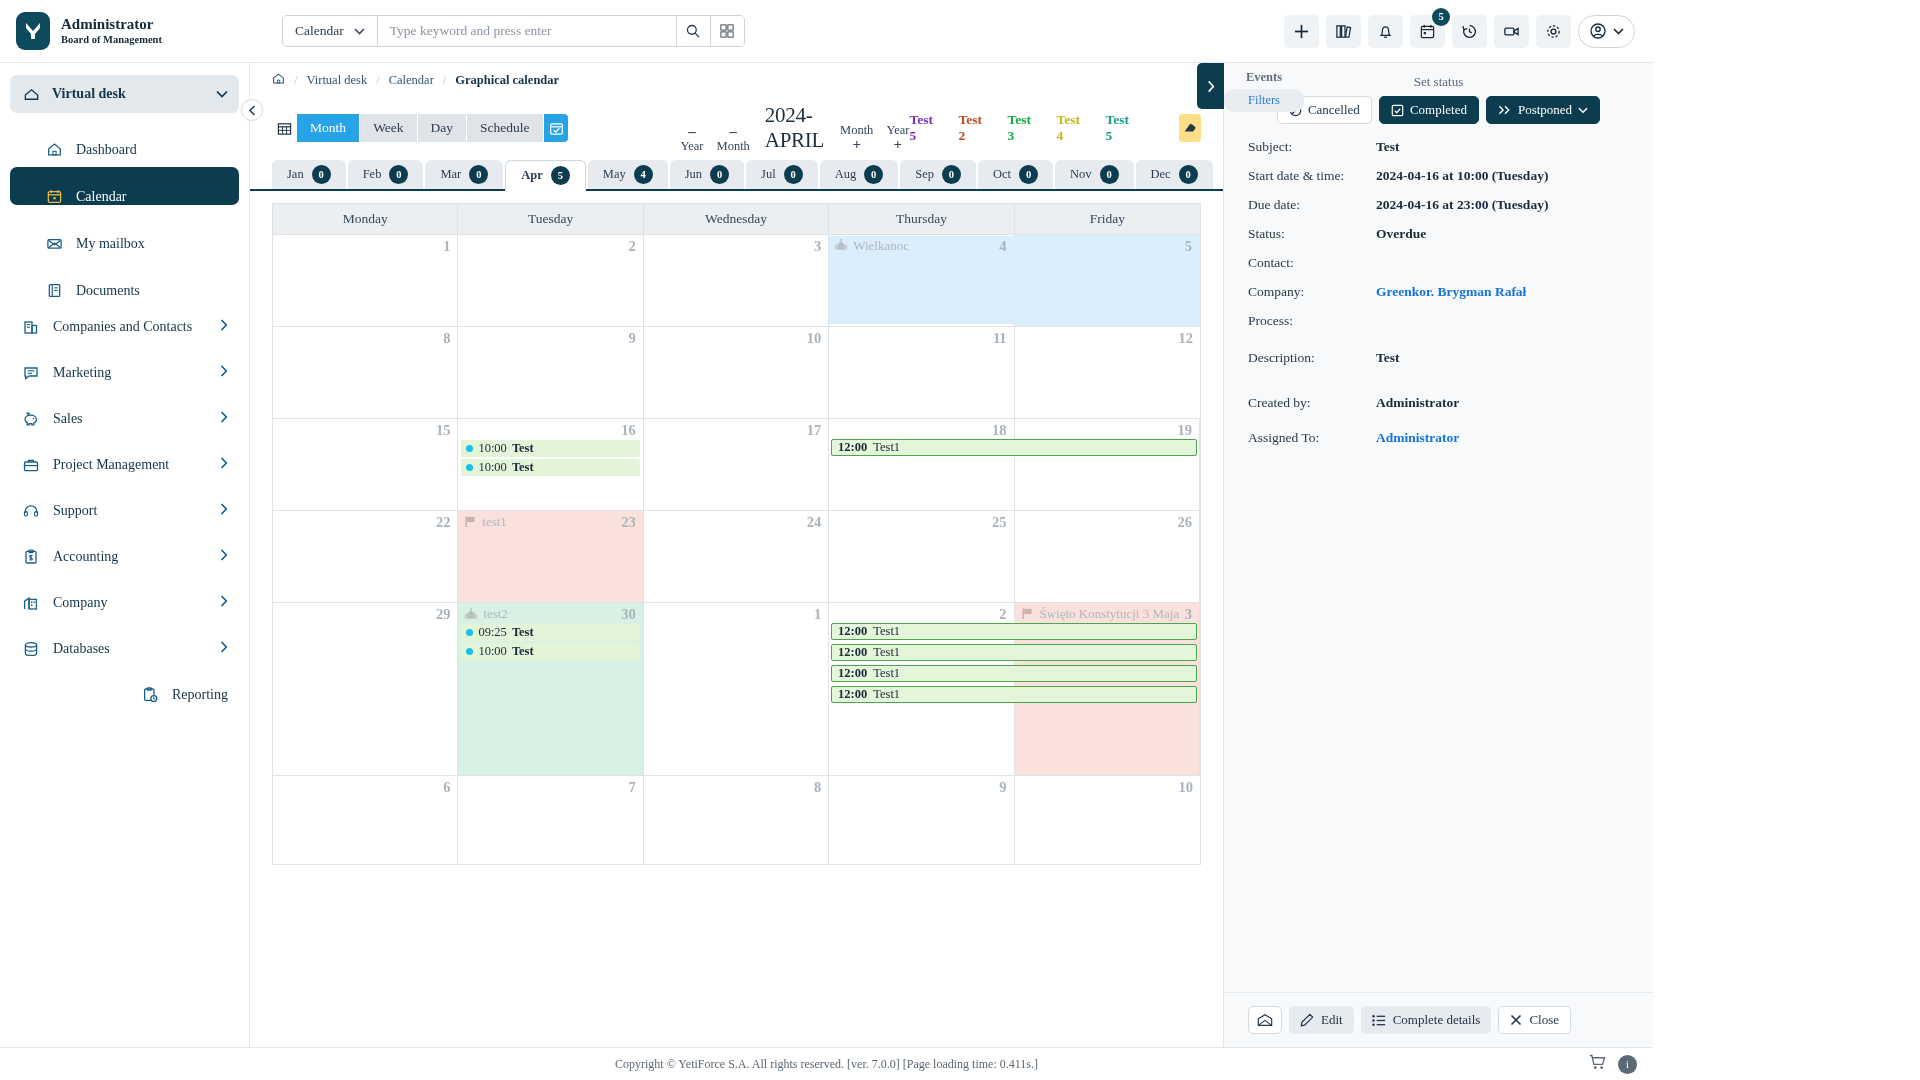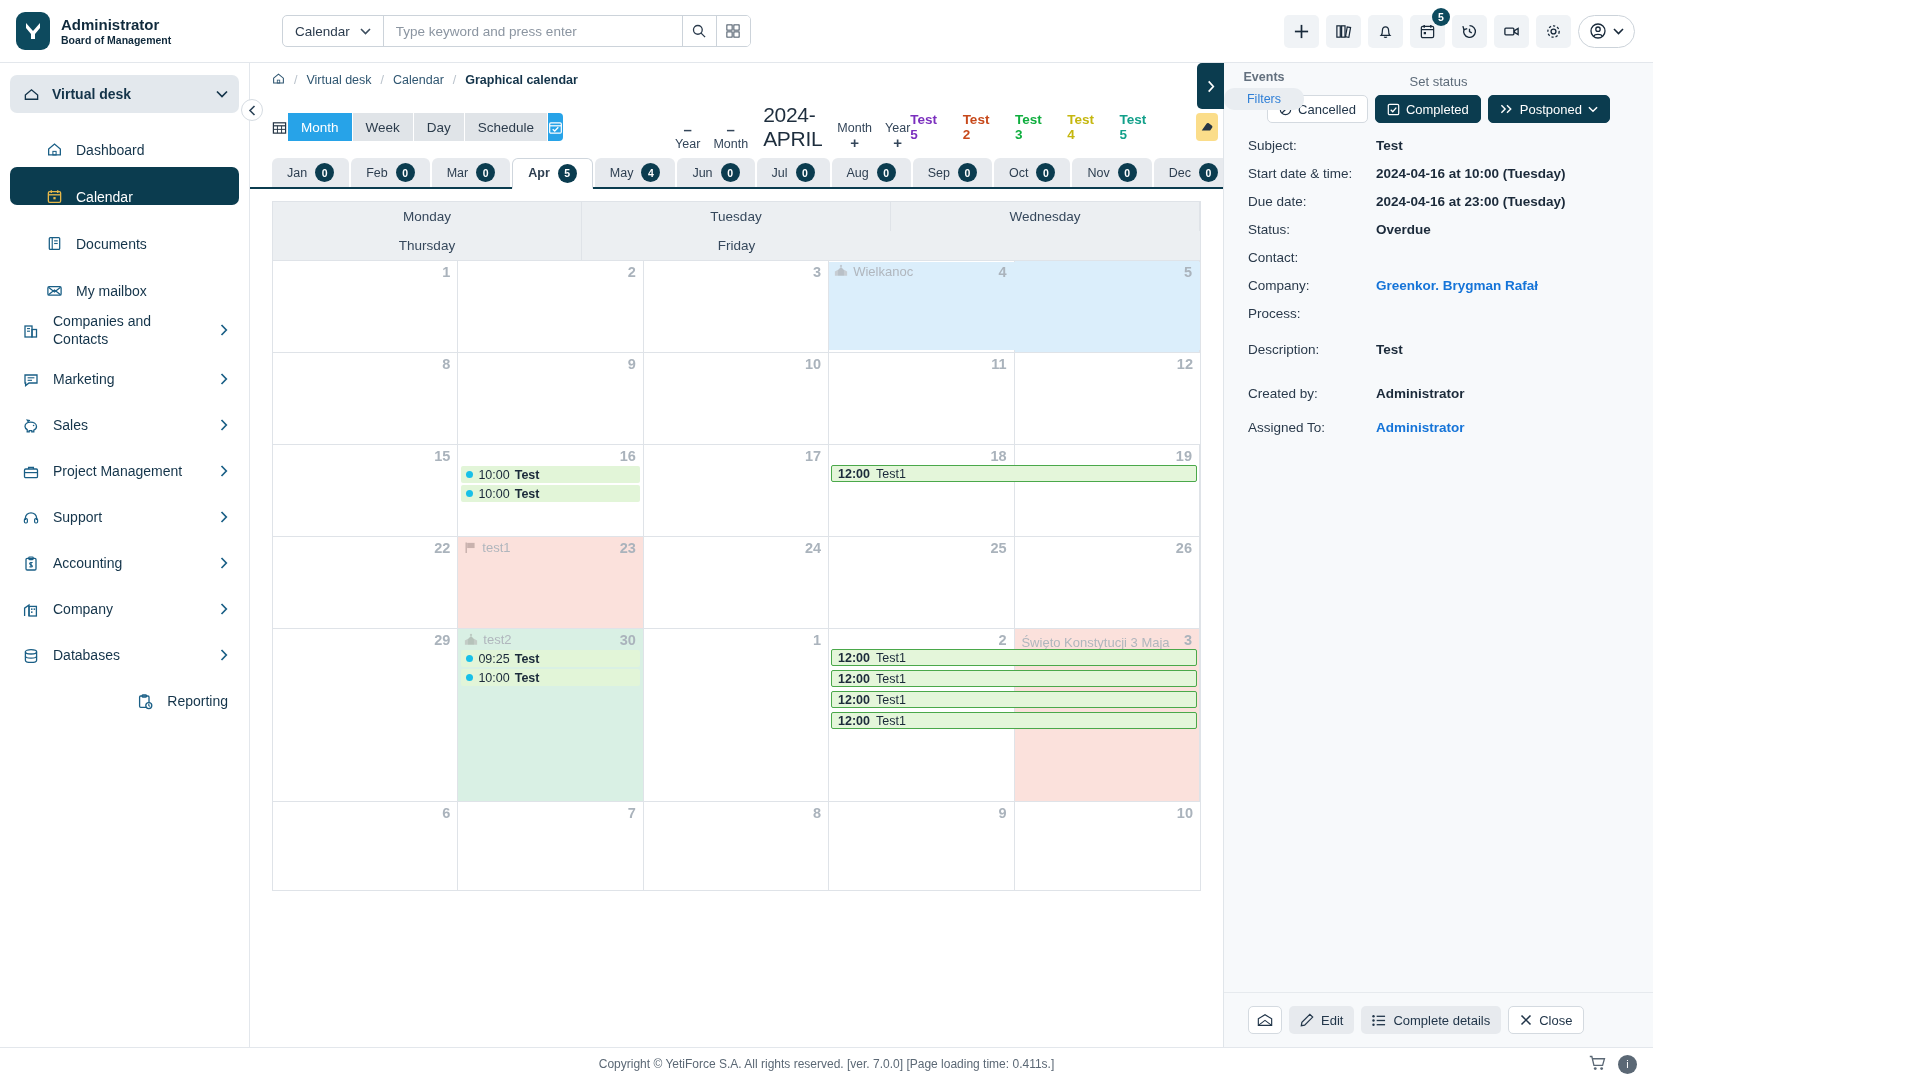--- a/index.html
+++ b/index.html
@@ -4,21 +4,21 @@
 <style>
   * { box-sizing: border-box; margin: 0; padding: 0; }
   html, body {
     width: 1920px; height: 1080px;
     font-family: "Liberation Sans", sans-serif;
     font-size: 13px;
     color: #1b2a3a;
     background: #ffffff;
     overflow: hidden;
   }
-  .app { position: relative; width: 1653px; height: 1080px; display: flex; flex-direction: column; }
+  .app { position: relative; width: 1653px; height: 1080px; display: flex; flex-direction: column; font-family: Liberation Serif, serif; }
 
   
   .topbar { height: 63px; display: flex; align-items: center; border-bottom: 1px solid #e3e7ec; background: #fff; flex: 0 0 63px; }
   .brand { width: 250px; display: flex; align-items: center; gap: 11px; padding-left: 16px; }
   .logo { width: 34px; height: 38px; background: #0d4a5e; border-radius: 9px; display: flex; align-items: center; justify-content: center; }
   .logo svg { display: block; }
   .brand-txt { line-height: 1.15; }
   .brand-name { font-size: 15px; font-weight: bold; color: #102a3c; }
   .brand-sub { font-size: 10.5px; font-weight: bold; color: #102a3c; }
 
@@ -71,21 +71,21 @@
   .eraser { width: 30px; height: 28px; border-radius: 4px; background: #fbdd8a; display: flex; align-items: center; justify-content: center; margin-left: 24px; }
 
   .mtabs { display: flex; align-items: flex-end; padding: 3px 22px 0 22px; gap: 2px; border-bottom: 2px solid #0b3c4f; }
   .mtab { height: 29px; display: flex; align-items: center; gap: 8px; padding: 0 15px; background: #e7eaee; border-radius: 6px 6px 0 0; font-size: 12.5px; color: #2d3e50; flex: 1; justify-content: center; }
   .mtab.active { background: #fff; border: 1px solid #cfd6dd; border-bottom: 2px solid #fff; margin-bottom: -2px; font-weight: bold; height: 31px; }
   .mcount { min-width: 19px; height: 19px; border-radius: 10px; background: #0b3c4f; color: #fff; font-size: 10.5px; font-weight: bold; display: flex; align-items: center; justify-content: center; padding: 0 5px; }
 
   
   .calwrap { padding: 12px 22px 0 22px; flex: 1; min-height: 0; }
   .cal { border: 1px solid #dfe3e8; border-top: 0; width: 100%; }
-  .cal-head { display: grid; grid-template-columns: repeat(3, 1fr); background: #ecefF2; border-top: 1px solid #dfe3e8; }
+  .cal-head { display: grid; grid-template-columns: repeat(5, 1fr); background: #ecefF2; border-top: 1px solid #dfe3e8; }
   .cal-head div { text-align: center; font-size: 13.5px; color: #36485c; padding: 7px 0; border-right: 1px solid #dfe3e8; }
   .cal-head div:last-child { border-right: 0; }
   .week { display: grid; grid-template-columns: repeat(5, 1fr); border-top: 1px solid #dfe3e8; position: relative; }
   .day { border-right: 1px solid #dfe3e8; min-height: 91px; position: relative; padding-top: 2px; }
   .day:last-child { border-right: 0; }
   .daynum { position: absolute; top: 3px; right: 7px; font-size: 14.5px; font-weight: bold; color: #aab3bc; z-index: 2; }
   .day.blue { background: #dbeefb; }
   .day.pink { background: #fbe1dc; }
   .day.green { background: #d9f0e4; }
 
@@ -268,38 +268,38 @@
               <line x1="12.4" y1="2.3" x2="12.4" y2="5.2" stroke="#e8b94a" stroke-width="1.5"></line>
               <rect x="7.8" y="9.6" width="2.4" height="2.4" fill="#e8b94a"></rect>
             </svg>
         </span>
         <span>Calendar</span>
       </div>
 
       <div class="sb-sub">
         <span class="sb-icon">
           <svg width="17" height="17" viewBox="0 0 18 18">
+              <rect x="2" y="5" width="14" height="9" rx="1.3" stroke="#1a5f86" stroke-width="1.35" fill="none"></rect>
+              <polyline points="2.6,13.4 9,8.4 15.4,13.4" stroke="#1a5f86" stroke-width="1.3" fill="none"></polyline>
+              <polyline points="2.6,5.6 9,10.6 15.4,5.6" stroke="#1a5f86" stroke-width="1.3" fill="none"></polyline>
+            </svg>
+        </span>
+        <span>My mailbox</span>
+      </div>
+
+      <div class="sb-sub">
+        <span class="sb-icon">
+          <svg width="17" height="17" viewBox="0 0 18 18">
               <rect x="3.5" y="2.8" width="11" height="12.4" rx="1" stroke="#1a5f86" stroke-width="1.35" fill="none"></rect>
               <line x1="6.6" y1="2.8" x2="6.6" y2="15.2" stroke="#1a5f86" stroke-width="1.2"></line>
               <line x1="8.6" y1="6.2" x2="12.4" y2="6.2" stroke="#1a5f86" stroke-width="1.2"></line>
               <line x1="8.6" y1="9" x2="12.4" y2="9" stroke="#1a5f86" stroke-width="1.2"></line>
             </svg>
         </span>
         <span>Documents</span>
-      </div>
-
-      <div class="sb-sub">
-        <span class="sb-icon">
-          <svg width="17" height="17" viewBox="0 0 18 18">
-              <rect x="2" y="5" width="14" height="9" rx="1.3" stroke="#1a5f86" stroke-width="1.35" fill="none"></rect>
-              <polyline points="2.6,13.4 9,8.4 15.4,13.4" stroke="#1a5f86" stroke-width="1.3" fill="none"></polyline>
-              <polyline points="2.6,5.6 9,10.6 15.4,5.6" stroke="#1a5f86" stroke-width="1.3" fill="none"></polyline>
-            </svg>
-        </span>
-        <span>My mailbox</span>
       </div>
 
       <div class="sb-main">
         <span class="sb-icon">
           <svg width="18" height="18" viewBox="0 0 18 18">
               <rect x="3" y="4" width="7" height="11" stroke="#1a5f86" stroke-width="1.3" fill="none"></rect>
               <rect x="10" y="7.5" width="4.5" height="7.5" stroke="#1a5f86" stroke-width="1.3" fill="none"></rect>
               <line x1="5" y1="6.6" x2="8" y2="6.6" stroke="#1a5f86" stroke-width="1.1"></line>
               <line x1="5" y1="9.2" x2="8" y2="9.2" stroke="#1a5f86" stroke-width="1.1"></line>
             </svg>
@@ -706,21 +706,21 @@
               </div>
 
             <div class="allday" style="left:20.1%;">
               <svg width="14" height="13" viewBox="0 0 16 14">
                   <path d="M8 0.6 V3 M6.8 1.8 H9.2" stroke="#b6c2ba" stroke-width="1.1"></path>
                   <path d="M8 3 L11.4 6.4 V13 H4.6 V6.4 Z" fill="#b6c2ba"></path>
                   <path d="M1 8 L4.6 6 V13 H1 Z M15 8 L11.4 6 V13 H15 Z" fill="#c3ccc6"></path>
                 </svg>
               <span>test2</span>
             </div>
-            <div class="allday" style="left:80.2%;flex-direction:column;">
+            <div class="allday" style="left:80.2%;">
               <svg width="13" height="13" viewBox="0 0 14 14">
                   <path d="M2.4 1.6 V13" stroke="#c9b2ae" stroke-width="1.6"></path>
                   <path d="M3.4 2 H11.4 V7.6 H3.4 Z" fill="#c9b2ae"></path>
                 </svg>
               <span>Święto Konstytucji 3 Maja</span>
             </div>
 
             <div class="spanev" style="left:60.2%;width:39.5%;top:20px;">
               <span class="tm" style="font-weight:bold">12:00</span>
               <span class="sj">Test1</span>

